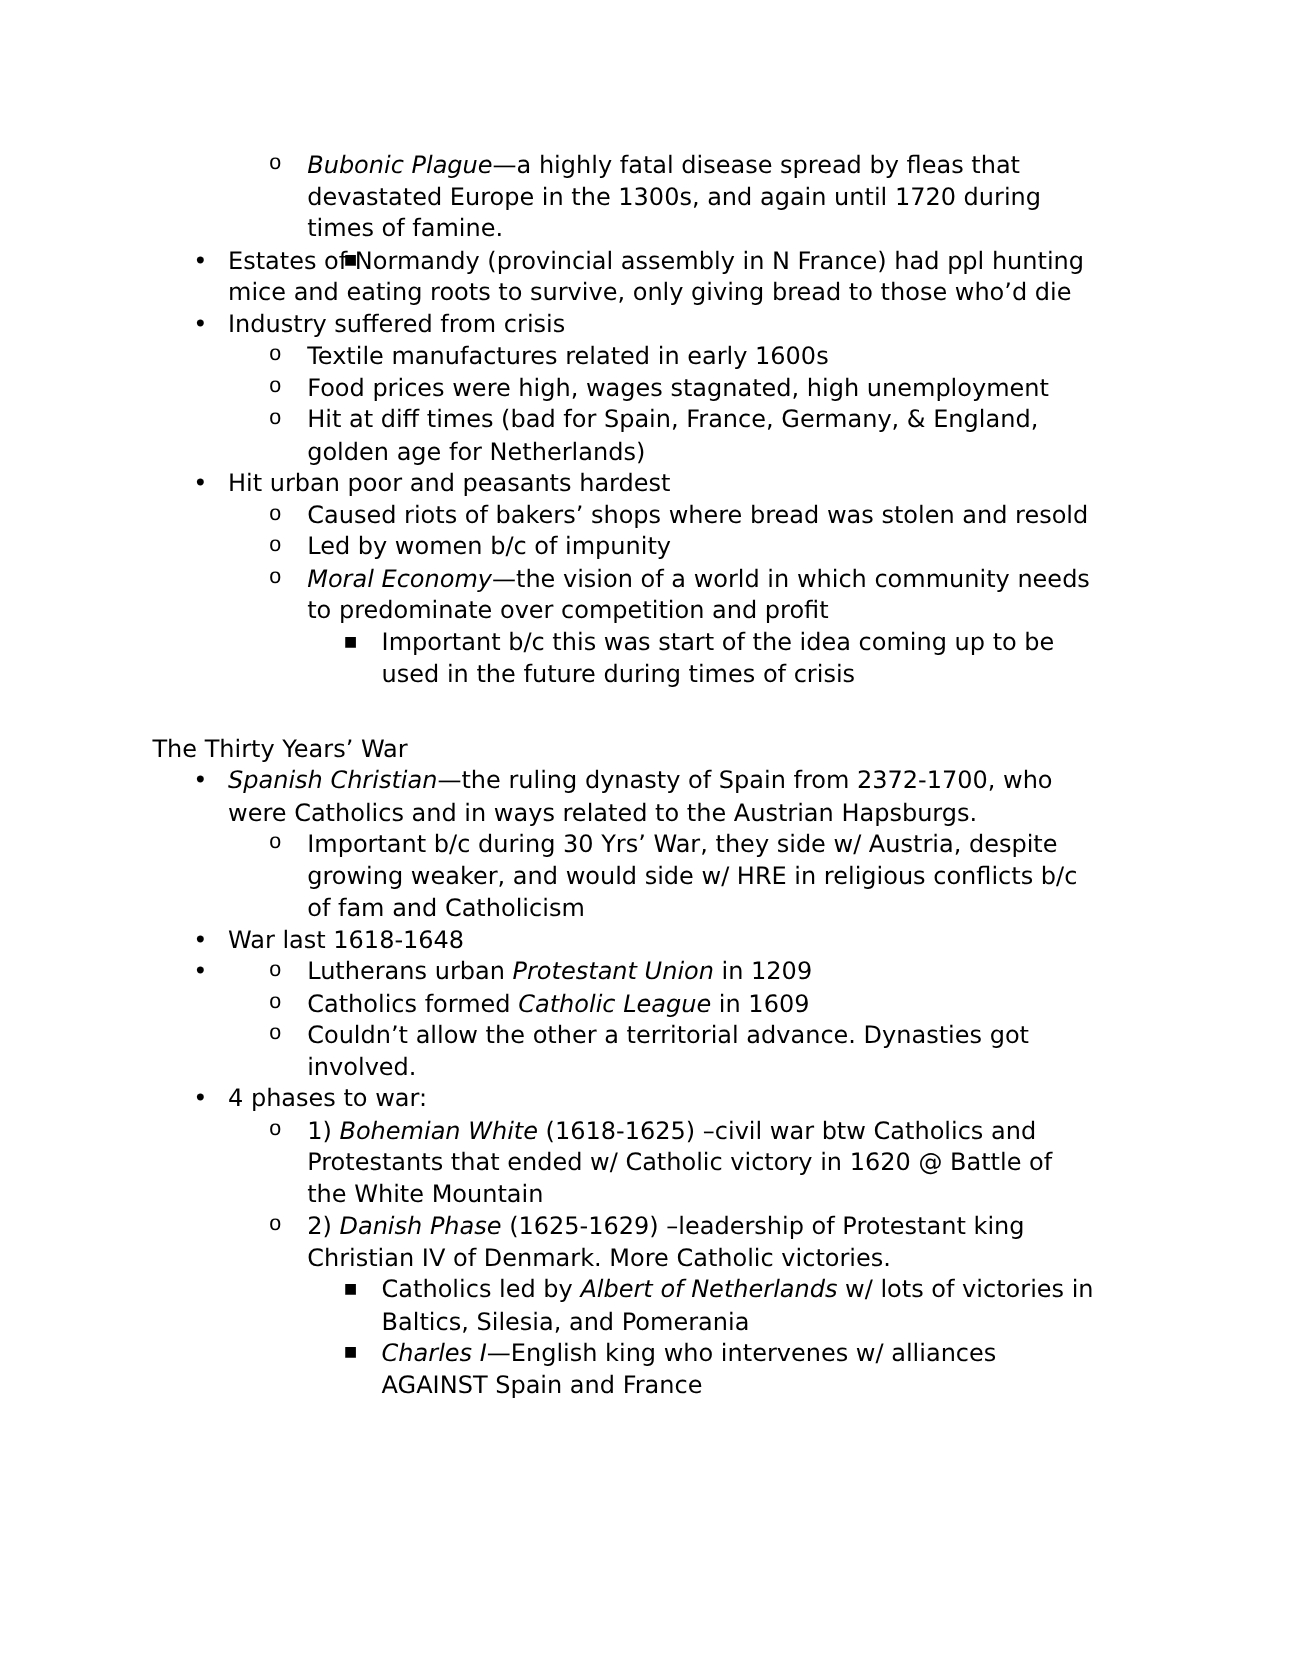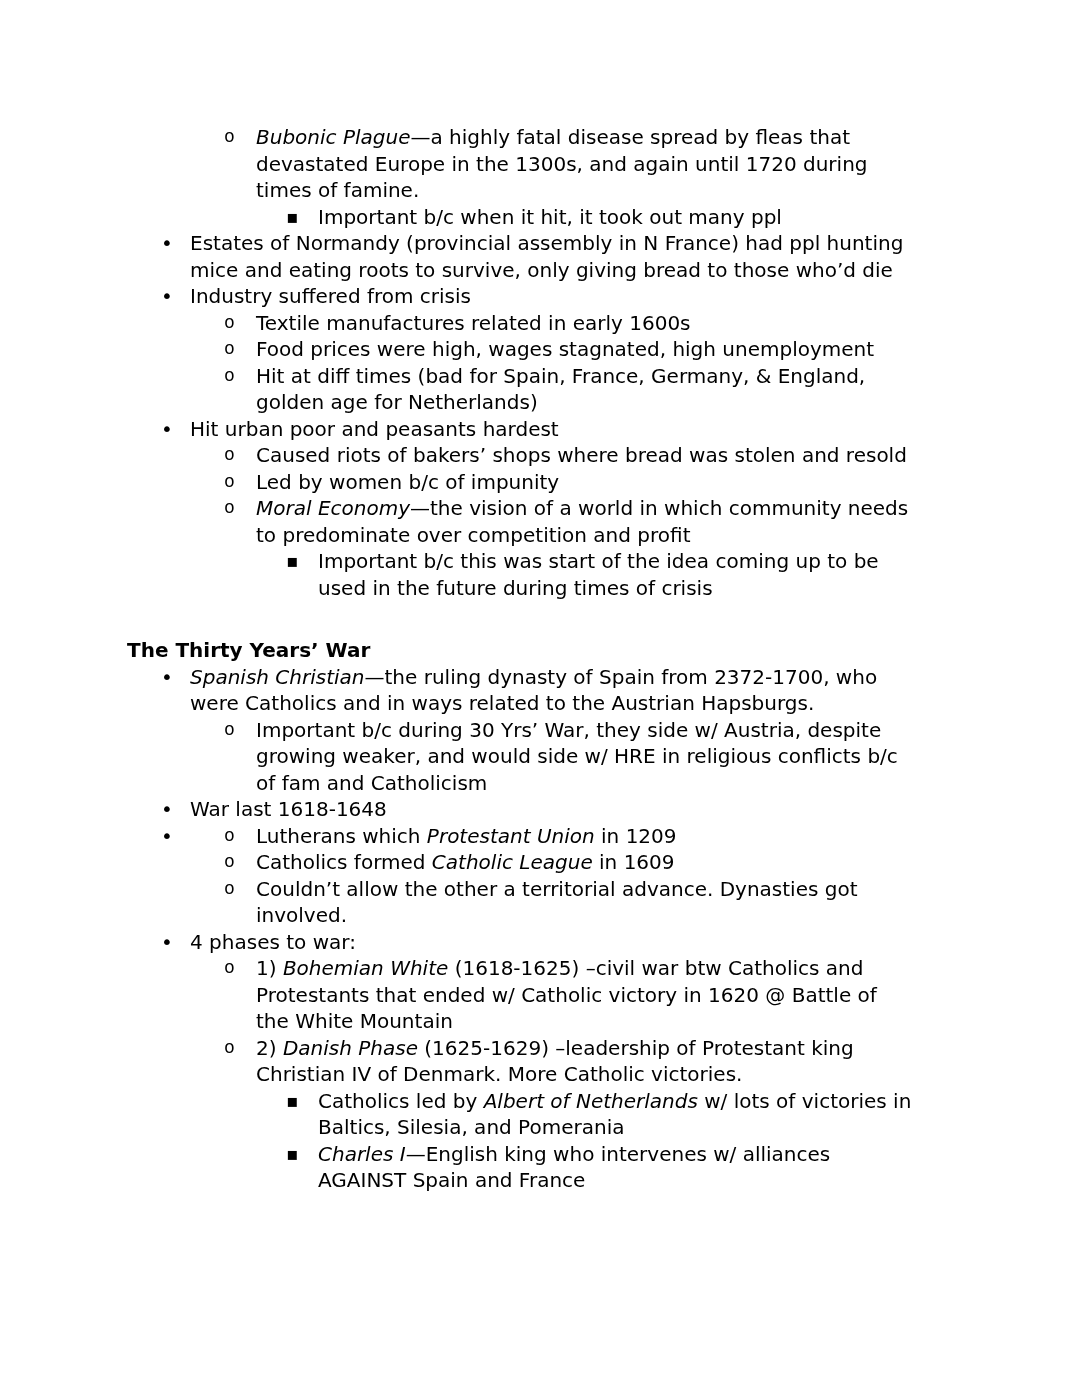--- a/index.html
+++ b/index.html
@@ -33,34 +33,34 @@
   }
   .lvl1 > .marker { left: -29px; }
   .lvl2 > .marker {
     left: -32px;
     font-family: "Liberation Mono", "DejaVu Sans Mono", monospace;
     font-size: 18px;
   }
   .lvl3 > .marker { left: -32px; font-size: 18px; }
   .heading {
     margin-left: 127px;
-    font-weight: bold;
+    font-weight: normal;
   }
   .spacer { width: 100%; }
   em { }
 </style>
 </head>
 <body>
 
 <div class="page">
   <div class="doc" id="doc">
       <div class="block lvl2"><span class="marker">o</span><em>Bubonic Plague</em><span>—a highly fatal disease spread by fleas that
 devastated Europe in the 1300s, and again until 1720 during
 times of famine.</span></div>
-      <div class="block lvl3"><span class="marker">▪</span><span>Important b/c when it hit, it took out many ppl</span></div>
+      <div class="block lvl3"><span class="marker">▪</span></div>
       <div class="block lvl1"><span class="marker">•</span><span>Estates of Normandy (provincial assembly in N France) had ppl hunting
 mice and eating roots to survive, only giving bread to those who’d die</span></div>
       <div class="block lvl1"><span class="marker">•</span><span>Industry suffered from crisis</span></div>
       <div class="block lvl2"><span class="marker">o</span><span>Textile manufactures related in early 1600s</span></div>
       <div class="block lvl2"><span class="marker">o</span><span>Food prices were high, wages stagnated, high unemployment</span></div>
       <div class="block lvl2"><span class="marker">o</span><span>Hit at diff times (bad for Spain, France, Germany, &amp; England,
 golden age for Netherlands)</span></div>
       <div class="block lvl1"><span class="marker">•</span><span>Hit urban poor and peasants hardest</span></div>
       <div class="block lvl2"><span class="marker">o</span><span>Caused riots of bakers’ shops where bread was stolen and resold</span></div>
       <div class="block lvl2"><span class="marker">o</span><span>Led by women b/c of impunity</span></div>
@@ -70,21 +70,21 @@
 used in the future during times of crisis</span></div>
       <div class="spacer" style="height: 36px;"></div>
       <div class="block heading"><span>The Thirty Years’ War</span></div>
       <div class="block lvl1"><span class="marker">•</span><em>Spanish Christian</em><span>—the ruling dynasty of Spain from 2372-1700, who
 were Catholics and in ways related to the Austrian Hapsburgs.</span></div>
       <div class="block lvl2"><span class="marker">o</span><span>Important b/c during 30 Yrs’ War, they side w/ Austria, despite
 growing weaker, and would side w/ HRE in religious conflicts b/c
 of fam and Catholicism</span></div>
       <div class="block lvl1"><span class="marker">•</span><span>War last 1618-1648</span></div>
       <div class="block lvl1"><span class="marker">•</span></div>
-      <div class="block lvl2"><span class="marker">o</span><span>Lutherans which </span><em>Protestant Union</em><span> in 1209</span></div>
+      <div class="block lvl2"><span class="marker">o</span><span>Lutherans urban </span><em>Protestant Union</em><span> in 1209</span></div>
       <div class="block lvl2"><span class="marker">o</span><span>Catholics formed </span><em>Catholic League</em><span> in 1609</span></div>
       <div class="block lvl2"><span class="marker">o</span><span>Couldn’t allow the other a territorial advance. Dynasties got
 involved.</span></div>
       <div class="block lvl1"><span class="marker">•</span><span>4 phases to war:</span></div>
       <div class="block lvl2"><span class="marker">o</span><span>1) </span><em>Bohemian White</em><span> (1618-1625) –civil war btw Catholics and
 Protestants that ended w/ Catholic victory in 1620 @ Battle of
 the White Mountain</span></div>
       <div class="block lvl2"><span class="marker">o</span><span>2) </span><em>Danish Phase</em><span> (1625-1629) –leadership of Protestant king
 Christian IV of Denmark. More Catholic victories.</span></div>
       <div class="block lvl3"><span class="marker">▪</span><span>Catholics led by </span><em>Albert of Netherlands</em><span> w/ lots of victories in

